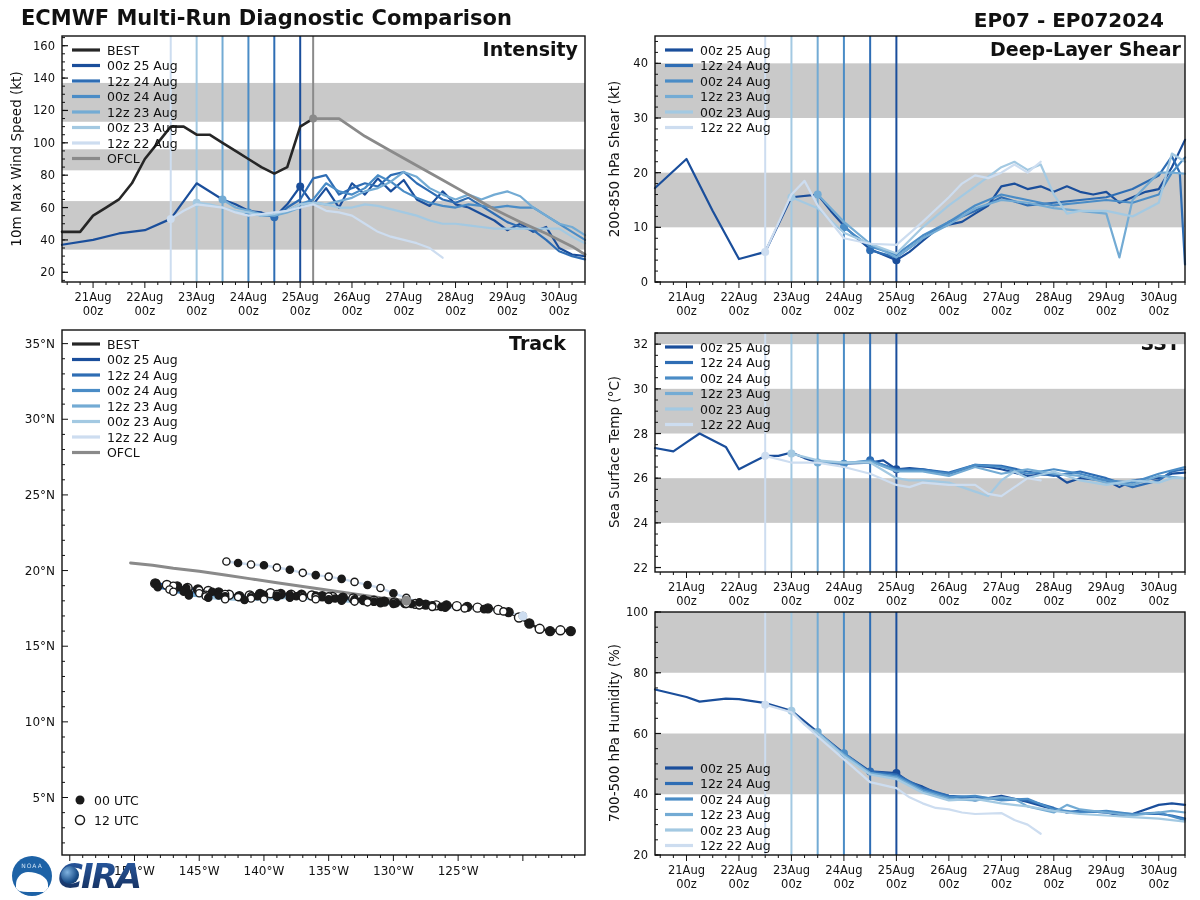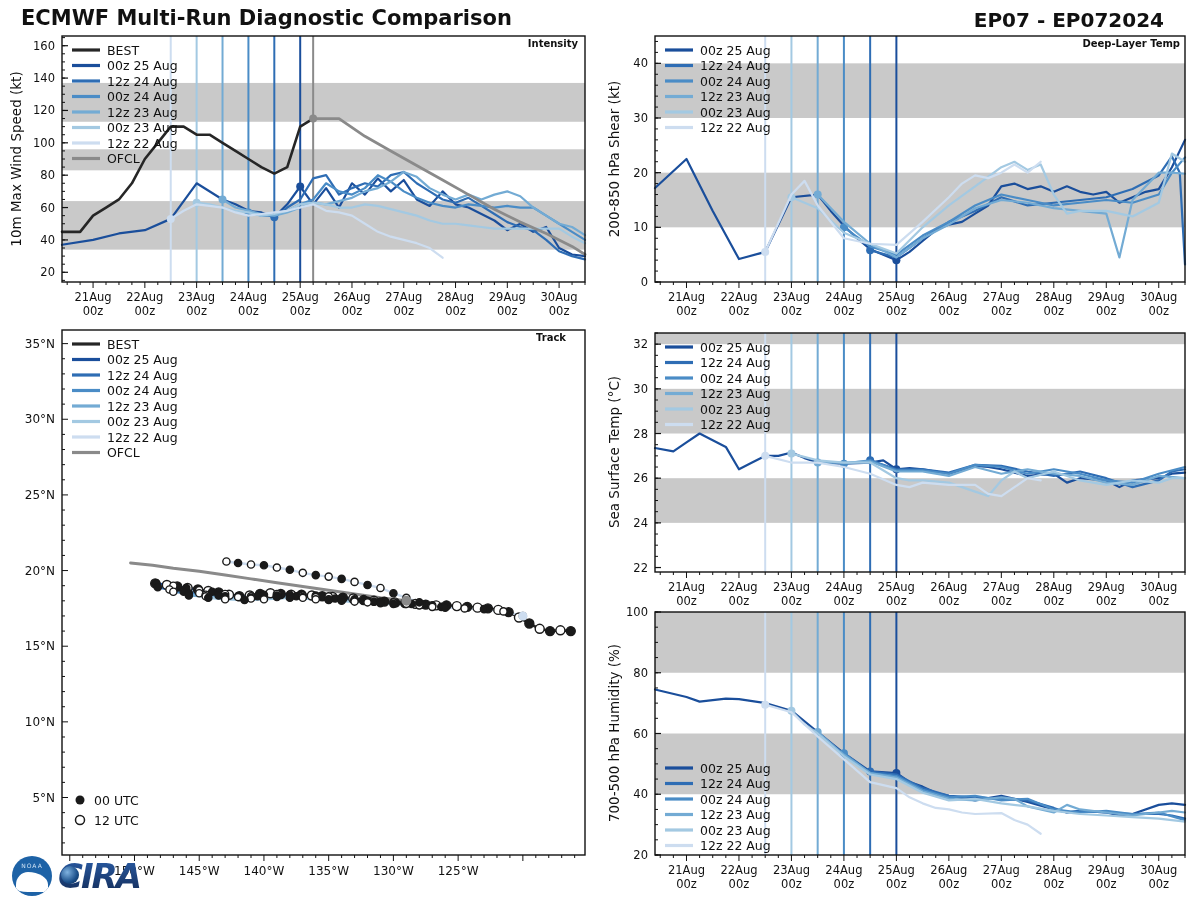--- a/index.html
+++ b/index.html
@@ -1,40 +1,40 @@
 <!DOCTYPE html>
 <html><head>
 <meta charset="utf-8">
 <style>
   html,body{margin:0;padding:0;background:#ffffff;width:1200px;height:900px;position:relative;
     font-family:"DejaVu Sans","Liberation Sans",sans-serif;color:#111;}
   .abs{position:absolute;}
   .page-title{font-size:21px;font-weight:bold;white-space:nowrap;}
   .storm-id{font-size:20px;font-weight:bold;text-align:right;white-space:nowrap;}
-  .panel-title{font-size:10px;font-weight:bold;text-align:right;white-space:nowrap;}
+  .panel-title{font-size:19px;font-weight:bold;text-align:right;white-space:nowrap;}
   .ylab{font-size:13.5px;white-space:nowrap;transform:translate(-50%,-50%) rotate(-90deg);}
   svg{position:absolute;overflow:visible;}
   .noaa-circle{width:40px;height:40px;border-radius:50%;background:#1d62a6;position:relative;overflow:hidden;}
   .noaa-bird{position:absolute;left:4px;top:16px;width:32px;height:20px;background:#ffffff;
     border-radius:60% 100% 10% 60%/100% 100% 10% 30%;}
   .noaa-txt{position:absolute;top:6px;left:0;width:100%;text-align:center;color:#cfe3f5;font-size:6px;letter-spacing:1px;}
   .cira-text{font-size:34px;font-weight:bold;font-style:italic;color:#1b3a77;letter-spacing:-2px;
     background:linear-gradient(180deg,#2b5ea8,#122a55);-webkit-background-clip:text;background-clip:text;
     -webkit-text-fill-color:transparent;}
   .cira-globe{position:absolute;left:3px;top:10px;width:18px;height:18px;border-radius:50%;
     background:radial-gradient(circle at 35% 35%,#7fb2e0,#1b4f8a 60%,#0c2747);}
 </style>
 </head>
 <body>
 
 <div class="abs page-title" style="left:21px;top:6px;">ECMWF Multi-Run Diagnostic Comparison</div>
 <div class="abs storm-id" style="left:832px;top:8px;width:332px;">EP07 - EP072024</div>
 
 <div class="abs panel-title" style="left:420px;top:38px;width:158px;">Intensity</div>
-<div class="abs panel-title" style="left:990px;top:38px;width:190px;">Deep-Layer Temp</div>
+<div class="abs panel-title" style="left:990px;top:38px;width:190px;">Deep-Layer Shear</div>
 <div class="abs panel-title" style="left:1030px;top:332px;width:150px;">SST</div>
 <div class="abs panel-title" style="left:1030px;top:619px;width:150px;">Mid-Level RH</div>
 <div class="abs panel-title" style="left:416px;top:332px;width:150px;">Track</div>
 
 <div class="abs ylab" style="left:16px;top:159px;">10m Max Wind Speed (kt)</div>
 <div class="abs ylab" style="left:614px;top:159px;">200-850 hPa Shear (kt)</div>
 <div class="abs ylab" style="left:614px;top:452px;">Sea Surface Temp (°C)</div>
 <div class="abs ylab" style="left:614px;top:733px;">700-500 hPa Humidity (%)</div>
 
 <svg id="svg-intensity" style="left:14px;top:28px;" width="581" height="298">

